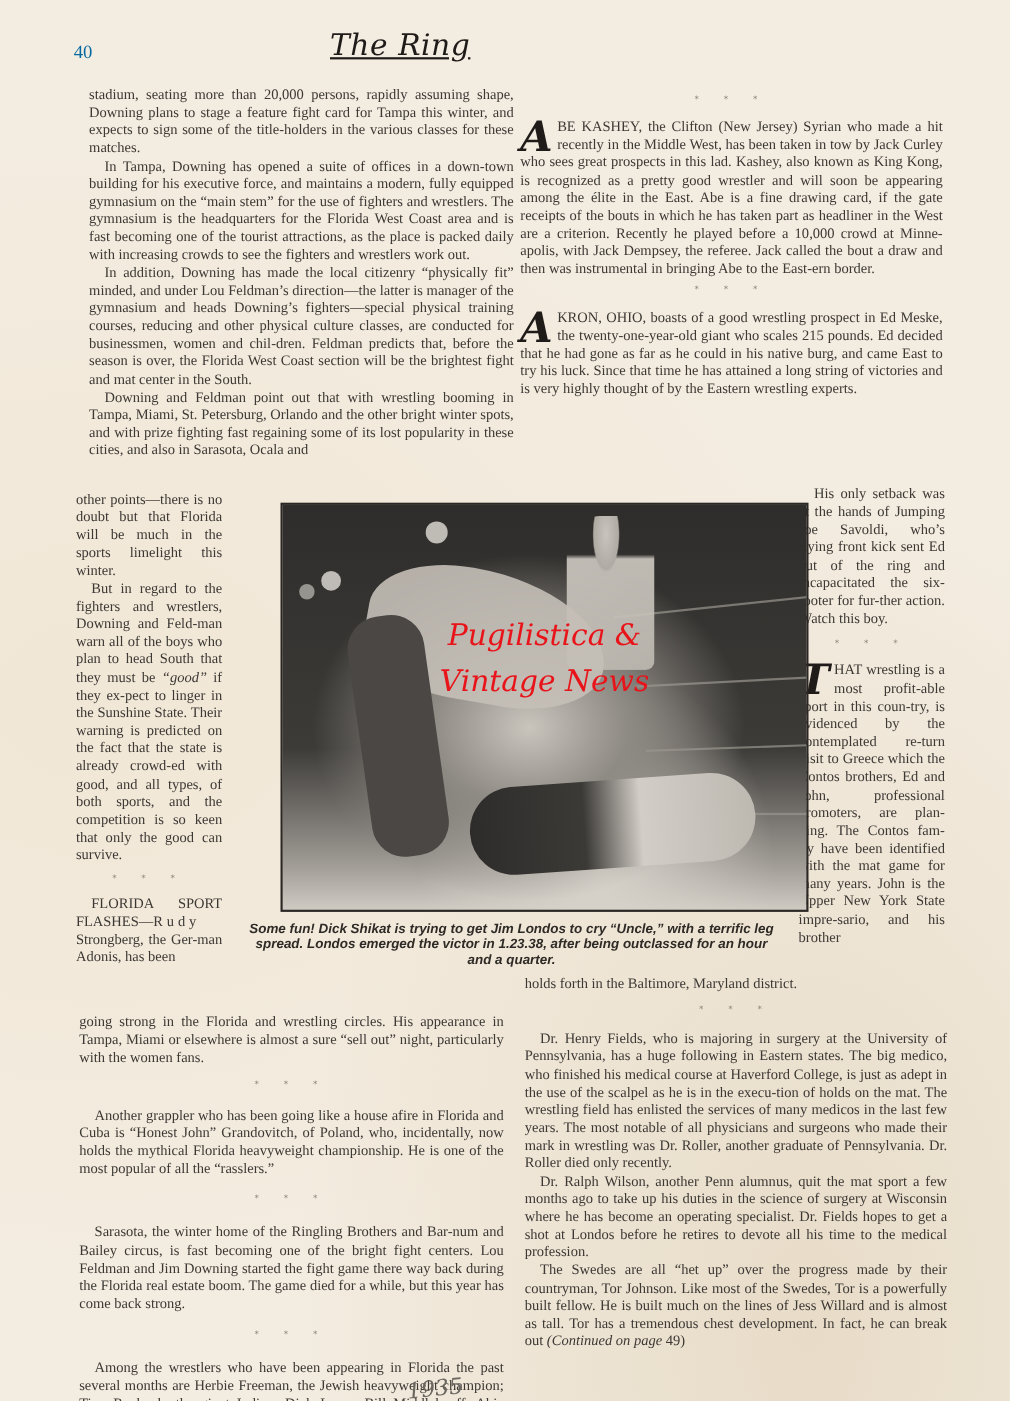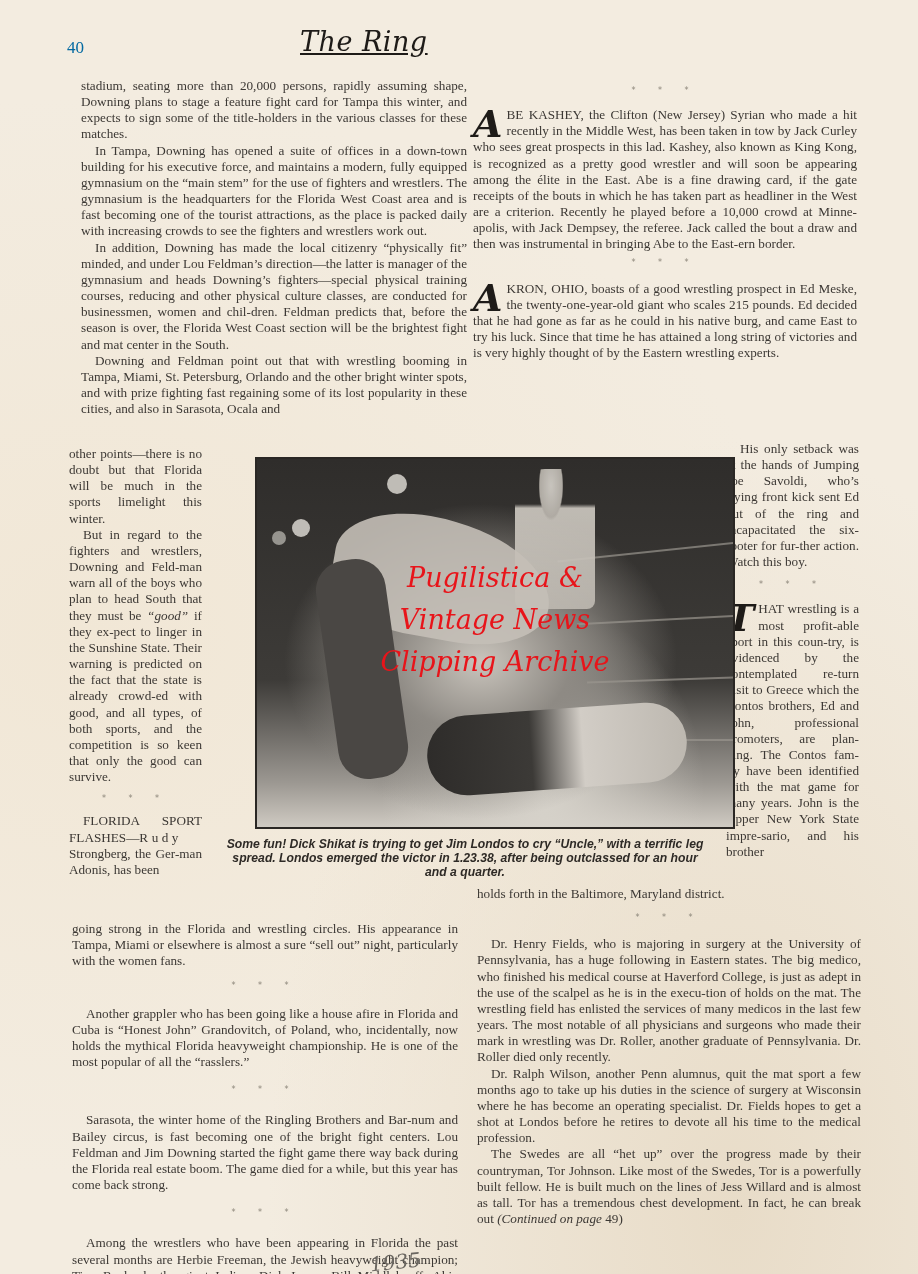--- a/index.html
+++ b/index.html
@@ -126,18 +126,17 @@
 
   <div style="position:absolute; left:258px; top:10px; width:80px; height:140px; background:radial-gradient(ellipse at 45% 12%, #d9d5ce 0%, #bdb8b0 18%, rgba(0,0,0,0) 20%), linear-gradient(180deg, rgba(0,0,0,0) 25%, #cfcac2 28%, #bfbab2 100%); border-radius:30px 30px 8px 8px; opacity:.9;"></div>
 
   <div style="position:absolute; left:75px; top:60px; width:220px; height:120px; background:#c4bfb7; border-radius:40% 60% 40% 40%; transform:rotate(10deg); opacity:.9;"></div>
   <div style="position:absolute; left:70px; top:100px; width:70px; height:220px; background:#4a4744; border-radius:30px; transform:rotate(-8deg);"></div>
 
   <div style="position:absolute; left:170px; top:250px; width:260px; height:80px; background:linear-gradient(90deg,#2e2c2a 0%,#3c3a37 40%,#d2cdc6 60%,#bdb8b0 100%); border-radius:40px; transform:rotate(-4deg);"></div>
   <div id="watermark">
     <div>Pugilistica &amp;</div>
     <div>Vintage News</div>
-    <div>Clipping Archive</div>
   </div>
 </div>
 <div id="caption" class="abs">Some fun! Dick Shikat is trying to get Jim Londos to cry “Uncle,” with a terrific leg spread. Londos emerged the victor in 1.23.38, after being outclassed for an hour and a quarter.</div>
 
 <div id="handwritten" class="abs">1935</div>
 
 </body></html>

